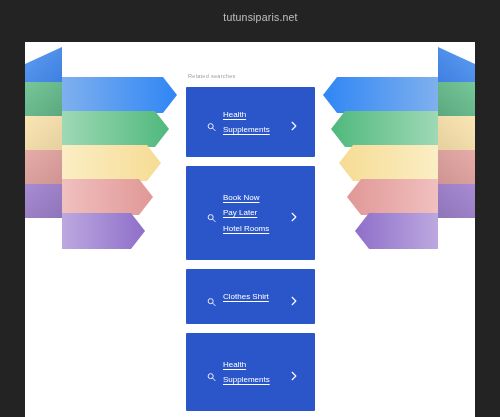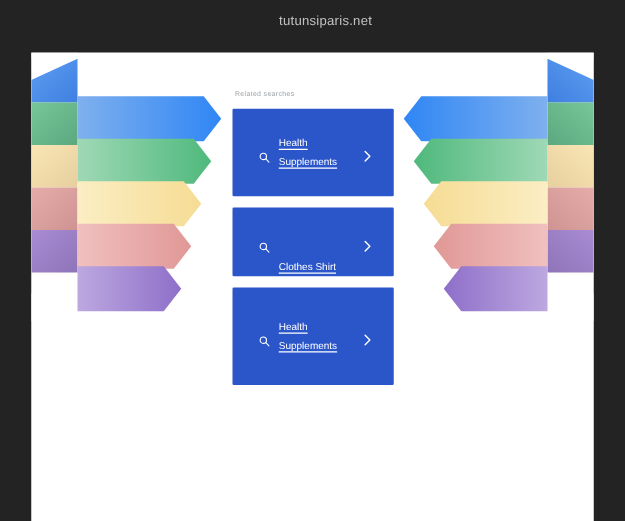--- a/index.html
+++ b/index.html
@@ -85,21 +85,21 @@
     background: #2b56ca;
     border-radius: 1px;
     box-sizing: border-box;
     display: flex;
     align-items: center;
     margin-bottom: 9px;
     box-shadow: 0 0 0 0.5px rgba(255,255,255,0.35);
   }
   .card-h1 { height: 70px; }
   .card-h2 { height: 94px; }
-  .card-h3 { height: 55px; align-items: flex-end; }
+  .card-h3 { height: 55px; }
   .card-h4 { height: 78px; }
 
   .card-search-icon {
     position: absolute;
     left: 21px;
     top: 50%;
     transform: translateY(-50%);
     width: 9px;
     height: 9px;
   }
@@ -275,20 +275,38 @@
         <li>Health</li>
         <li>Supplements</li>
       </ul>
       <span class="card-chevron">
         <svg viewBox="0 0 10 16" width="8" height="10" xmlns="http://www.w3.org/2000/svg">
           <polyline points="2,2 8,8 2,14" fill="none" stroke="#ffffff" stroke-width="1.8" stroke-linecap="round" stroke-linejoin="round"></polyline>
         </svg>
       </span>
     </div>
 
+    <div class="card card-h2">
+      <span class="card-search-icon">
+        <svg viewBox="0 0 16 16" width="9" height="9" xmlns="http://www.w3.org/2000/svg">
+          <circle cx="6.5" cy="6.5" r="4.5" fill="none" stroke="#ffffff" stroke-width="1.6"></circle>
+          <line x1="10" y1="10" x2="14.5" y2="14.5" stroke="#ffffff" stroke-width="1.6" stroke-linecap="round"></line>
+        </svg>
+      </span>
+      <ul class="card-terms">
+        <li>Book Now</li>
+        <li>Pay Later</li>
+        <li>Hotel Rooms</li>
+      </ul>
+      <span class="card-chevron">
+        <svg viewBox="0 0 10 16" width="8" height="10" xmlns="http://www.w3.org/2000/svg">
+          <polyline points="2,2 8,8 2,14" fill="none" stroke="#ffffff" stroke-width="1.8" stroke-linecap="round" stroke-linejoin="round"></polyline>
+        </svg>
+      </span>
+    </div>
 
     <div class="card card-h3">
       <span class="card-search-icon">
         <svg viewBox="0 0 16 16" width="9" height="9" xmlns="http://www.w3.org/2000/svg">
           <circle cx="6.5" cy="6.5" r="4.5" fill="none" stroke="#ffffff" stroke-width="1.6"></circle>
           <line x1="10" y1="10" x2="14.5" y2="14.5" stroke="#ffffff" stroke-width="1.6" stroke-linecap="round"></line>
         </svg>
       </span>
       <ul class="card-terms">
         <li>Clothes Shirt</li>

